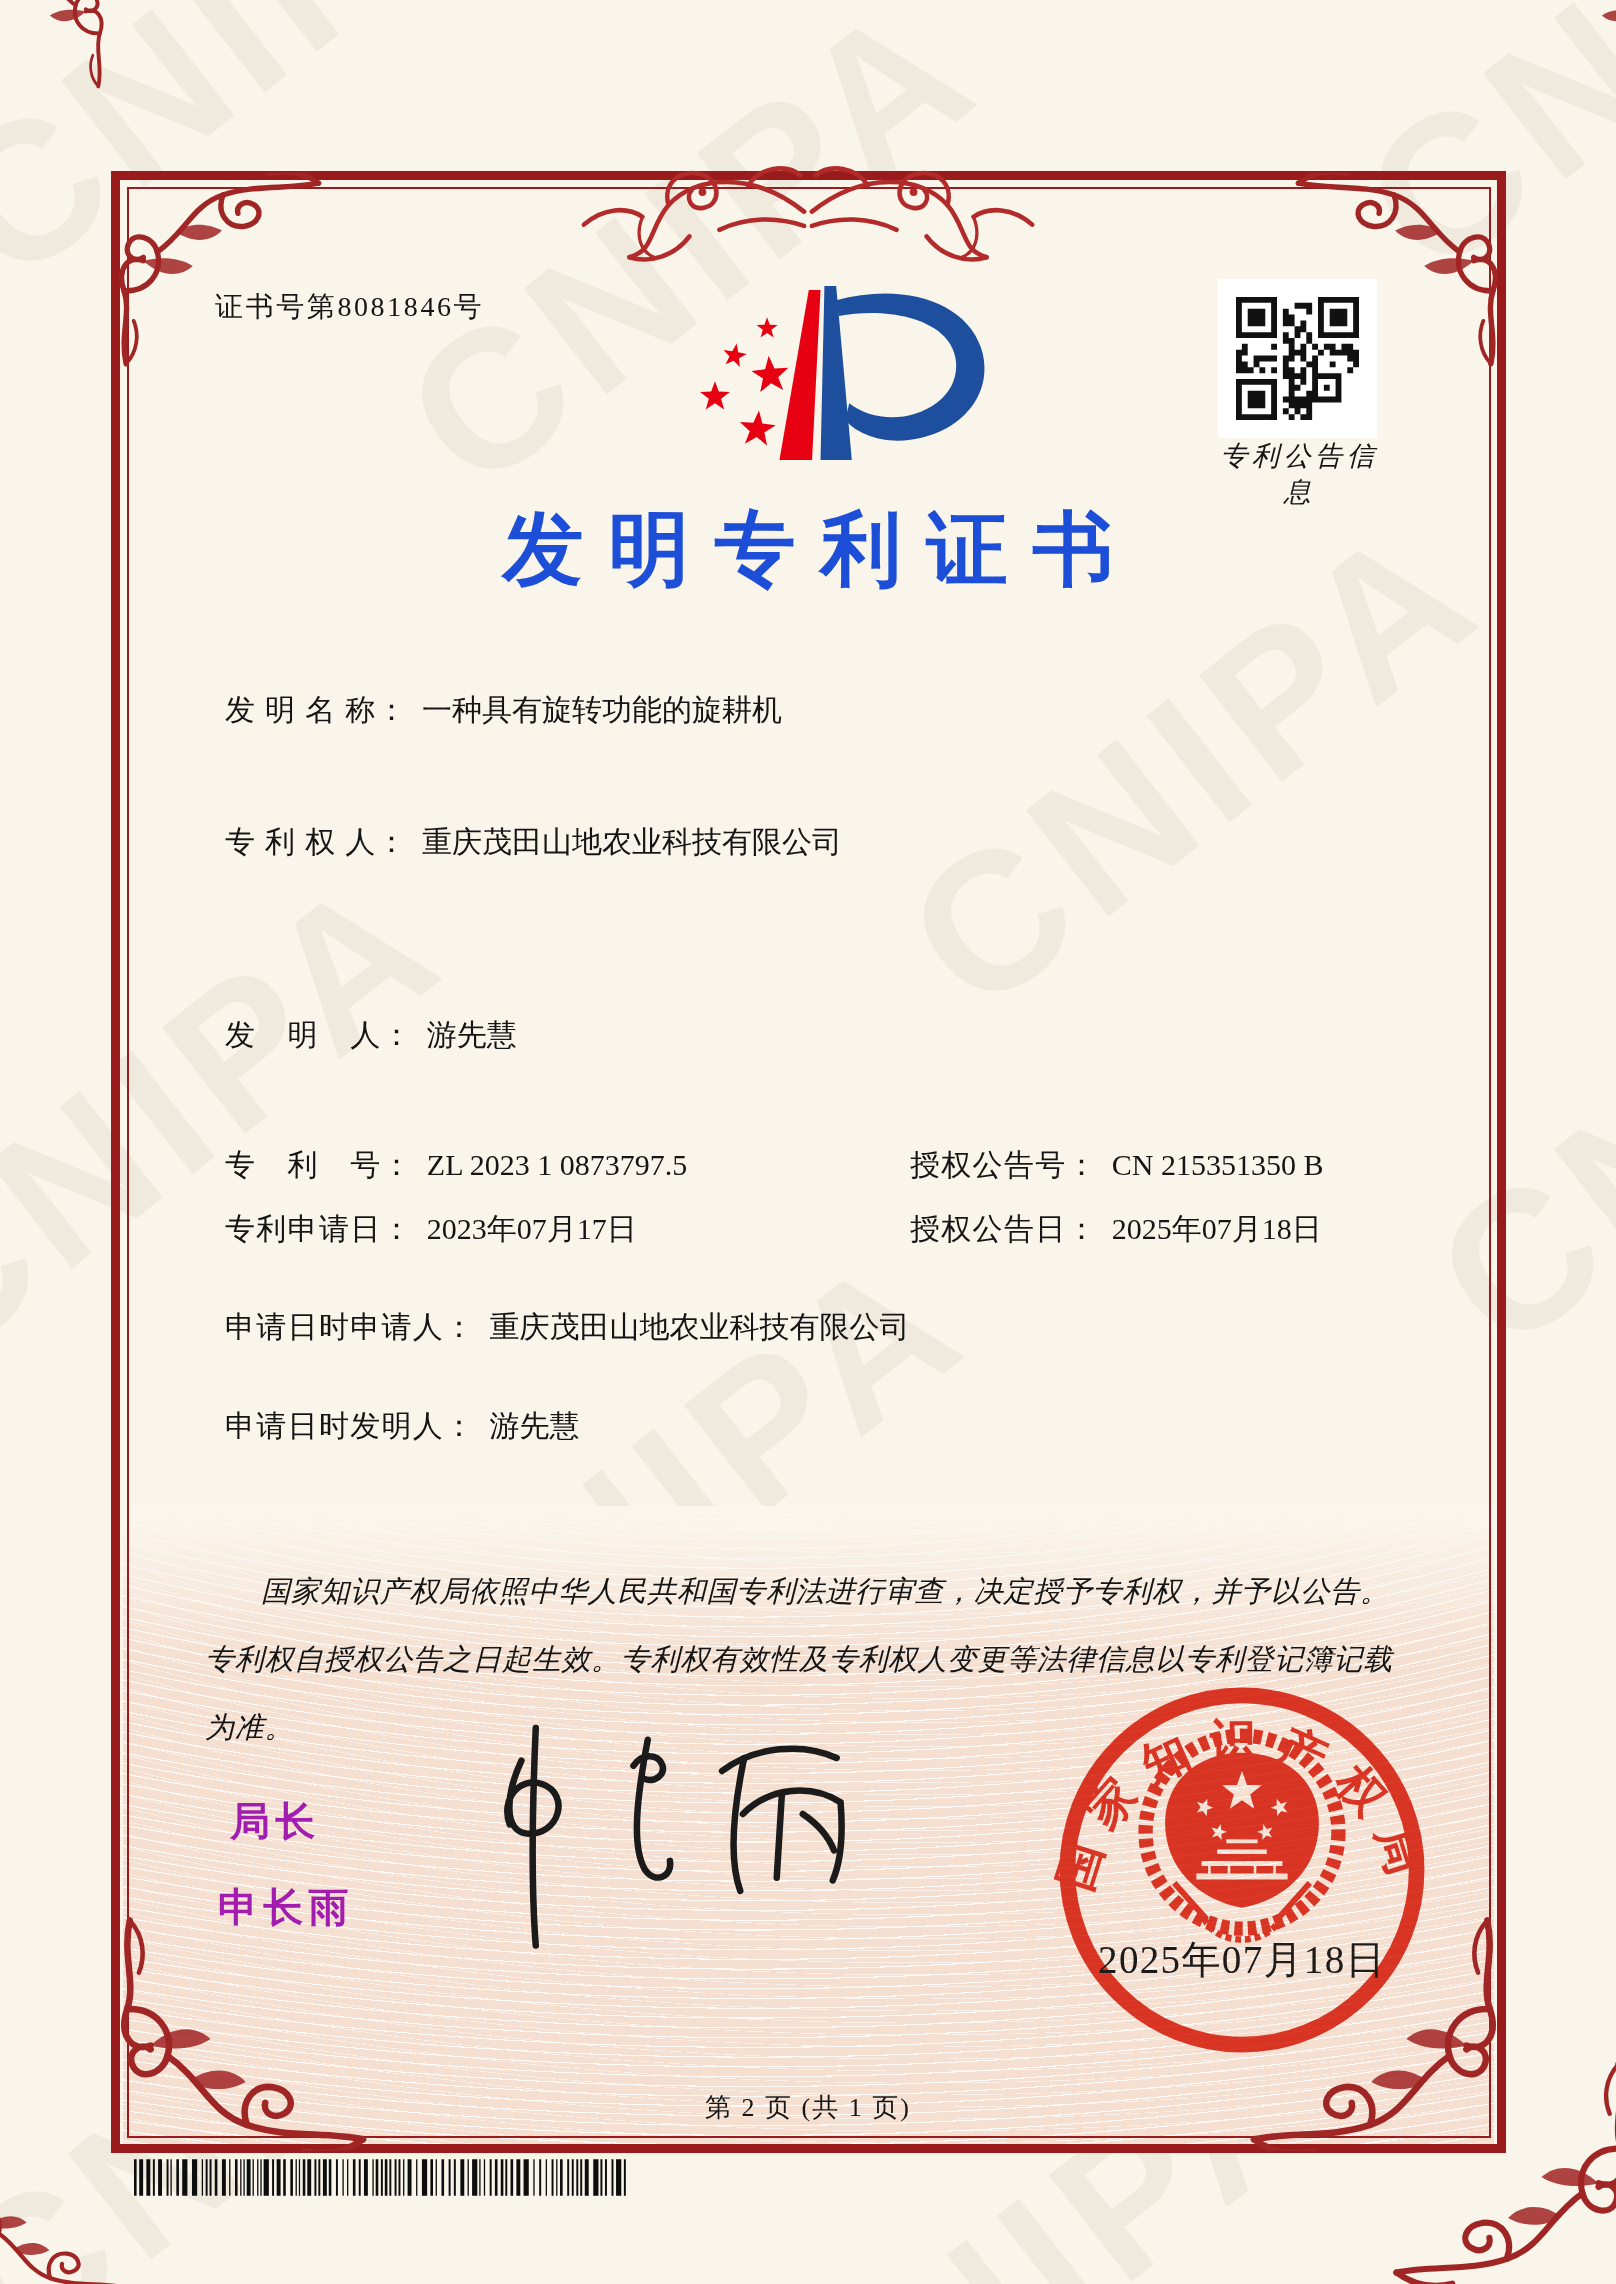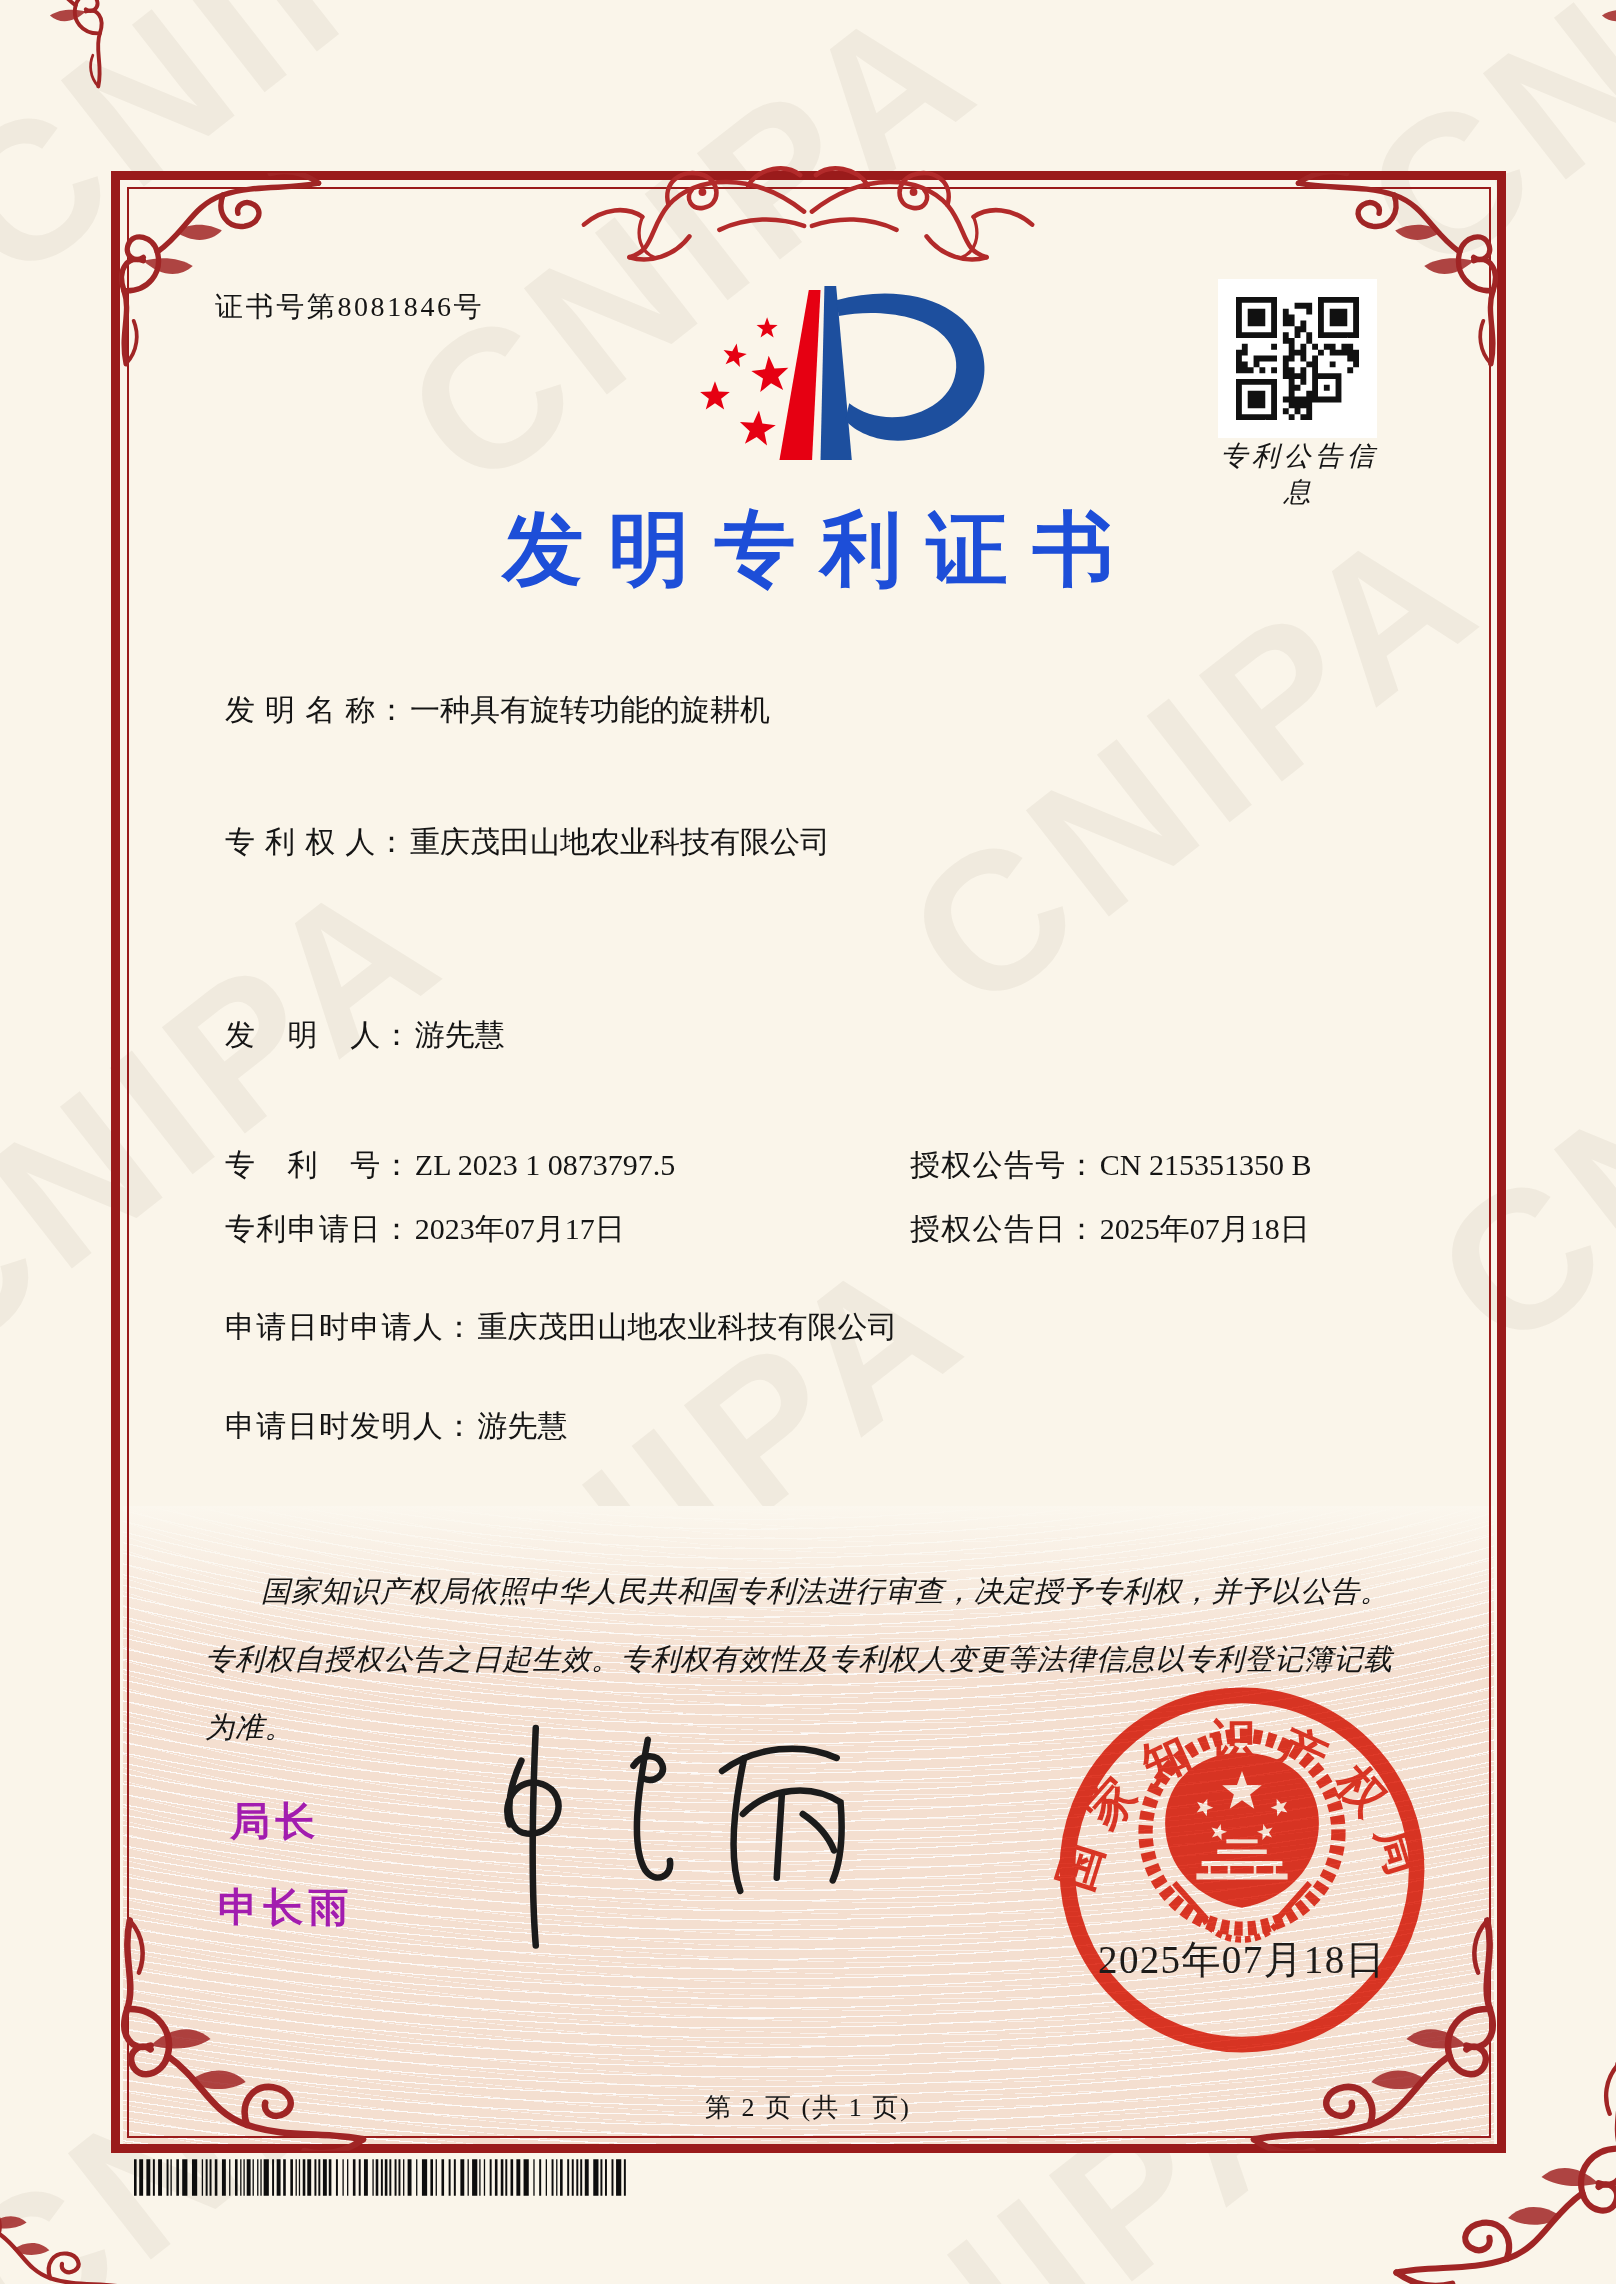--- a/index.html
+++ b/index.html
@@ -45,21 +45,21 @@
   #logo{left:681px;top:273px;z-index:3;}
   #qr-tile{left:1218px;top:279px;width:159px;height:159px;background:#fff;z-index:3;}
   #qr{position:absolute;left:18px;top:18px;}
   #qr-caption{left:1208px;top:438px;width:183px;font-size:27px;letter-spacing:4.6px;z-index:3;
     font-style:italic;text-align:center;}
   #doc-title{left:0;top:496px;width:100%;text-align:center;font-size:81px;font-weight:bold;
     letter-spacing:25px;text-indent:25px;z-index:3;color:#1d4ed8;}
   
   .row{position:absolute;left:225px;font-size:30px;height:40px;white-space:nowrap;z-index:3;}
   .row .lbl{letter-spacing:1.3px;}
-  .row .val{margin-left:2px;}
+  .row .val{margin-left:14px;}
   .col2{position:absolute;left:685px;top:0;}
   
   #statement{left:205px;top:1557px;width:1214px;font-size:29px;line-height:68px;
     letter-spacing:0.7px;z-index:3;font-style:italic;}
   #statement .l1{display:block;text-indent:56px;}
   #statement .l2{display:block;}
   
   .sig-label{font-family:"Liberation Sans","DejaVu Sans",sans-serif;font-weight:bold;
     font-size:40px;letter-spacing:5.2px;z-index:3;color:#a21caf;}
   #sig-title{left:230px;top:1794px;}

